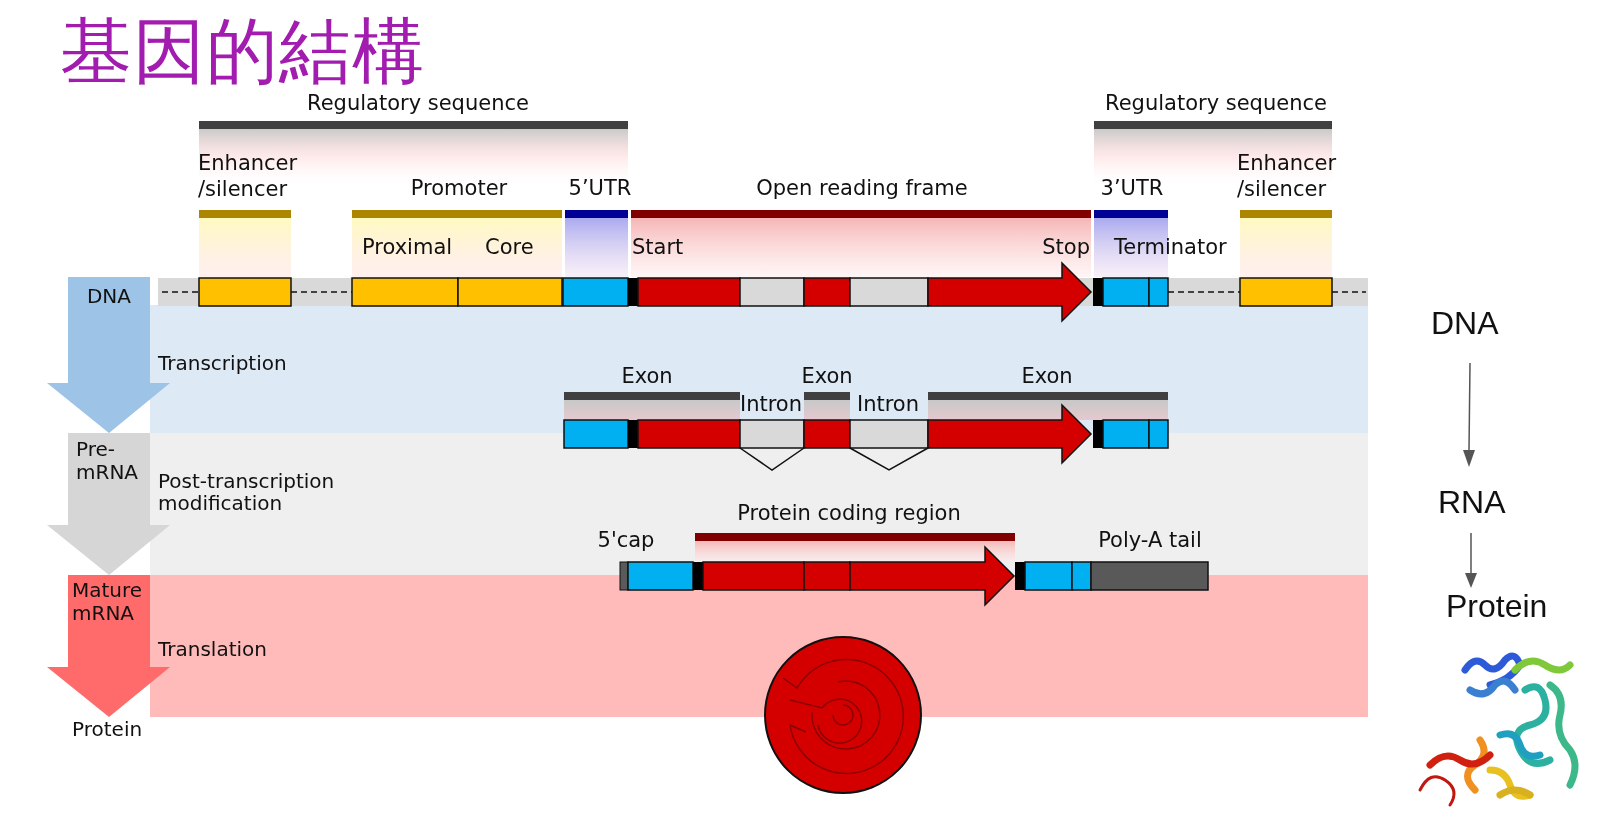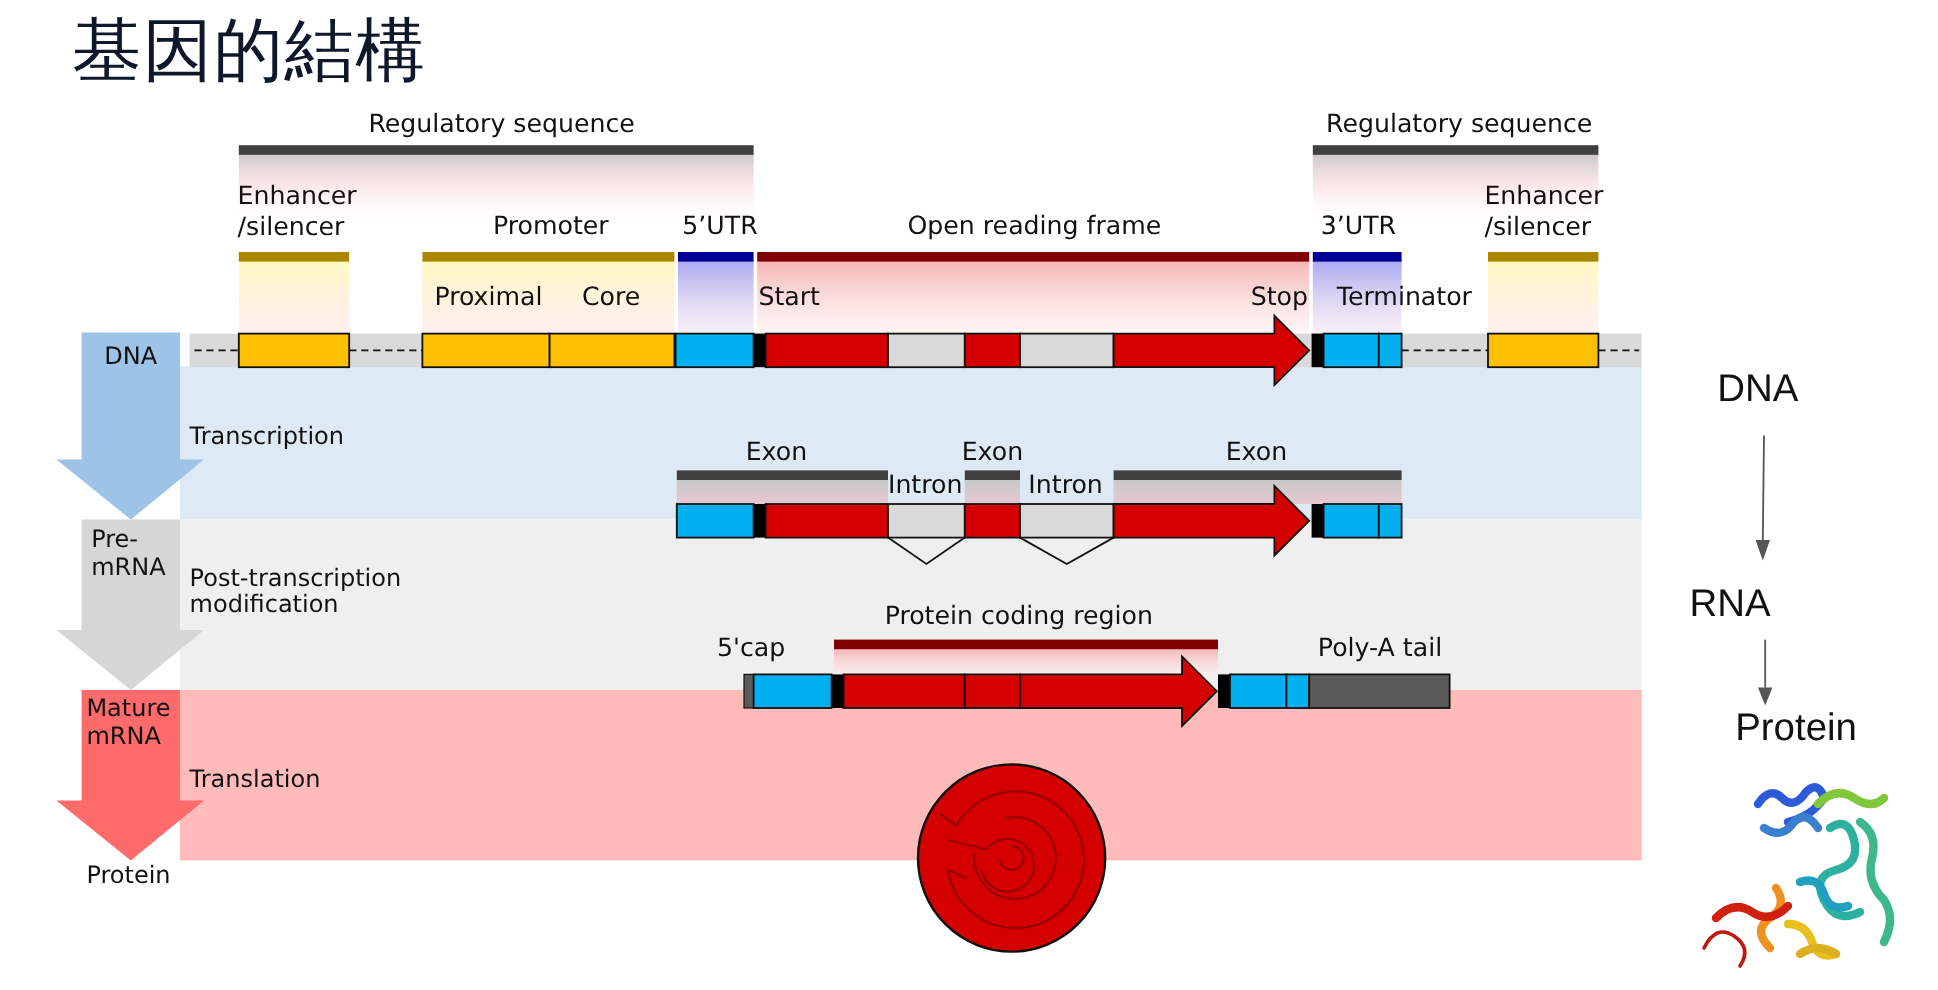--- a/index.html
+++ b/index.html
@@ -1,18 +1,18 @@
 <!DOCTYPE html>
 <html><head>
 <meta charset="utf-8">
 <style>
   html, body { margin:0; padding:0; background:#ffffff; }
   body { width:1615px; height:825px; position:relative; overflow:hidden;
          font-family:"DejaVu Sans", sans-serif; }
-  .title { position:absolute; left:60px; top:4px; font-size:58px; color:#0f172a;
+  .title { position:absolute; left:60px; top:4px; font-size:72px; color:#a21caf;
            font-family:"DejaVu Sans", sans-serif; font-weight:normal; letter-spacing:1px; }
   svg text { font-family:"DejaVu Sans", "Liberation Sans", sans-serif; }
   .lbl { font-size:21px; fill:#111; }
   .lbl-sm { font-size:20px; fill:#111; }
   .side { position:absolute; font-family:"Liberation Sans", sans-serif; color:#111; font-size:32px; }
 </style>
 </head>
 <body>
 
 <div class="title">基因的結構</div>
@@ -182,14 +182,14 @@
     <path d="M1500,735 q15,-5 20,10 q5,15 20,10" stroke="#1fa0c0"></path>
     <path d="M1480,740 q10,15 -5,25 q-15,10 0,25" stroke="#f09020"></path>
     <path d="M1430,765 q15,-15 30,-5 q15,10 30,-5" stroke="#d02010"></path>
     <path d="M1420,790 q10,-20 25,-10 q15,10 5,25" stroke="#c01810" stroke-width="3"></path>
     <path d="M1490,770 q15,0 20,15 q5,15 20,10" stroke="#e8c020"></path>
     <path d="M1500,795 q15,-10 30,0" stroke="#d8b020"></path>
   </g>
 </svg>
 
 <div class="side" style="left:1431px; top:305px;">DNA</div>
-<div class="side" style="left:1408px; top:484px;">RNA</div>
+<div class="side" style="left:1438px; top:484px;">RNA</div>
 <div class="side" style="left:1446px; top:588px;">Protein</div>
 
 </body></html>

